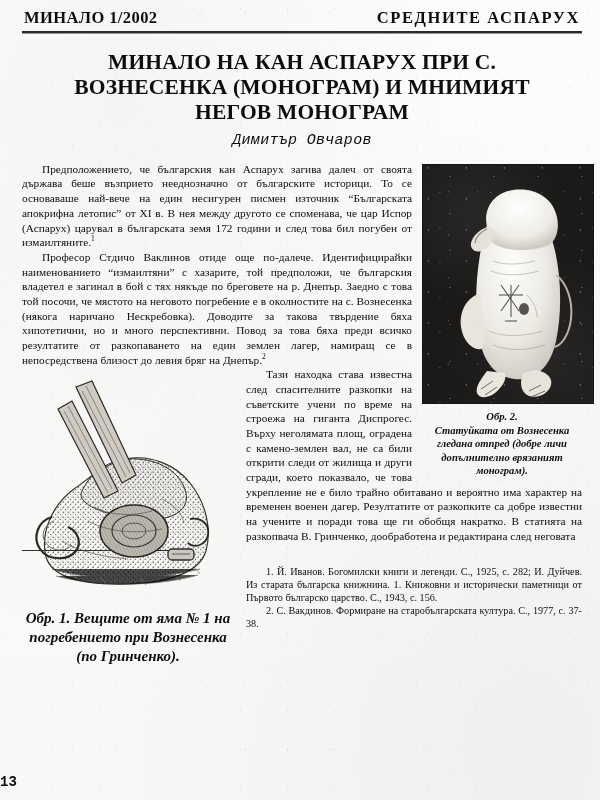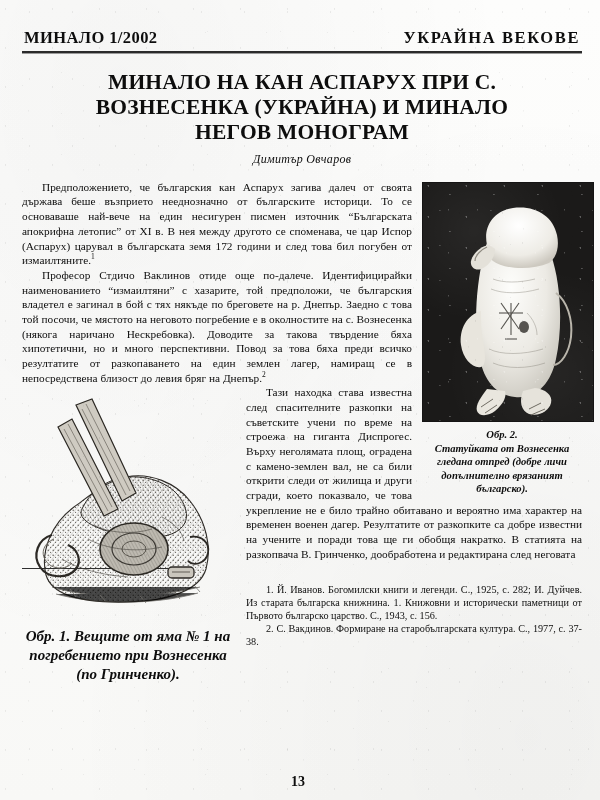--- a/index.html
+++ b/index.html
@@ -31,36 +31,35 @@
       radial-gradient(circle at 52% 88%, rgba(0,0,0,.15) .5px, transparent .7px);
     background-size: 47px 39px, 61px 53px, 43px 67px, 73px 41px, 55px 59px;
   }
 
   
   .runhead {
     display:flex; justify-content:space-between; align-items:flex-start;
     font-family:"Liberation Serif", serif;
     font-weight:bold; font-size:16.5px; letter-spacing:.4px;
     padding:2px 2px 3px 2px;
-    margin-top:20px;
   }
   .runhead .right { letter-spacing:1.6px; }
   .rule {
     height:0; border-top:2.4px solid #2b2b2b; border-bottom:1px solid #9a9a9a;
     margin:0 0 16px 0;
   }
 
   
   h1.title {
     font-size:21.5px; font-weight:bold; line-height:1.16;
     text-align:center; margin:0 14px 2px 14px; letter-spacing:.2px;
   }
   .byline {
-    text-align:center; font-style:italic; font-size:12px;
-    margin:7px 0 13px 0; letter-spacing:.3px;
+    text-align:center; font-style:italic; font-size:15px;
+    margin:7px 0 13px 0; letter-spacing:.3px;font-family:Liberation Mono, monospace;
   }
 
   
   .body-col { font-size:11.3px; line-height:1.30; text-align:justify; hyphens:auto; }
   .body-col p { margin:0; text-indent:20px; }
   .body-col p + p { margin-top:0; }
   sup { font-size:7.5px; vertical-align:super; line-height:0; }
 
   
   .fig2 {
@@ -98,37 +97,37 @@
 
   
   .fn-wrap { clear:right; }
   .fn-rule { width:150px; height:0; border-top:1.6px solid #2f2f2f; margin:7px 0 3px 0; }
   .footnotes { font-size:10.2px; line-height:1.26; text-align:justify;margin-top:15px; }
   .footnotes p { margin:0; }
 
   
   .folio {
     position:absolute; left:0; right:4px; bottom:10px;
-    text-align:center; font-weight:bold; font-size:14px;
+    font-weight:bold; font-size:14px;font-family:Liberation Mono, monospace;
   }
 </style>
 </head>
 <body>
 
 <div class="page">
 
   <div class="runhead">
     <span class="left">МИНАЛО 1/2002</span>
-    <span class="right">УКРАЙНА  ВЕКОВЕ</span>
+    <span class="right">СРЕДНИТЕ  АСПАРУХ</span>
   </div>
   <div class="rule"></div>
 
   <h1 class="title">
     <span>МИНАЛО НА КАН АСПАРУХ ПРИ С.</span><br>
-    <span>ВОЗНЕСЕНКА (УКРАЙНА) И МИНАЛО</span><br>
+    <span>ВОЗНЕСЕНКА (МОНОГРАМ) И МНИМИЯТ</span><br>
     <span>НЕГОВ МОНОГРАМ</span>
   </h1>
   <div class="byline">Димитър Овчаров</div>
 
   <div class="body-col">
 
     <div class="fig2">
       <div class="photo">
         <div class="speck"></div>
         <svg width="172" height="240" viewBox="0 0 172 240">
@@ -179,21 +178,21 @@
           <g stroke="#6f6b62" stroke-width="1" fill="none">
             <path d="M58 224 L70 216"></path>
               <path d="M62 230 L74 222"></path>
             <path d="M106 226 L118 220"></path>
               <path d="M108 232 L122 226"></path>
           </g>
         </svg>
       </div>
       <div class="fig-cap">
         <span class="num">Обр. 2.</span>
-        <span>Статуйката от Вознесенка гледана отпред (добре личи допълнително врязаният българско).</span>
+        <span>Статуйката от Вознесенка гледана отпред (добре личи допълнително врязаният монограм).</span>
       </div>
     </div>
 
     <p><span>Предположението, че българския кан Аспарух загива далеч от своята държава беше възприето нееднозначно от българските историци. То се основаваше най-вече на един несигурен писмен източник “Българската апокрифна летопис” от XI в. В нея между другото се споменава, че цар Испор (Аспарух) царувал в българската земя 172 години и след това бил погубен от измаилтяните.</span><sup>1</sup></p>
 
     <p><span>Професор Стдичо Ваклинов отиде още по-далече. Идентифицирайки наименованието “измаилтяни” с хазарите, той предположи, че българския владетел е загинал в бой с тях някъде по бреговете на р. Днепър. Заедно с това той посочи, че мястото на неговото погребение е в околностите на с. Вознесенка (някога наричано Нескребовка). Доводите за такова твърдение бяха хипотетични, но и много перспективни. Повод за това бяха преди всичко резултатите от разкопаването на един землен лагер, намиращ се в непосредствена близост до левия бряг на Днепър.</span><sup>2</sup></p>
 
     <div class="fig1">
       <div class="engrave">
         <svg width="212" height="232" viewBox="0 0 212 232">

